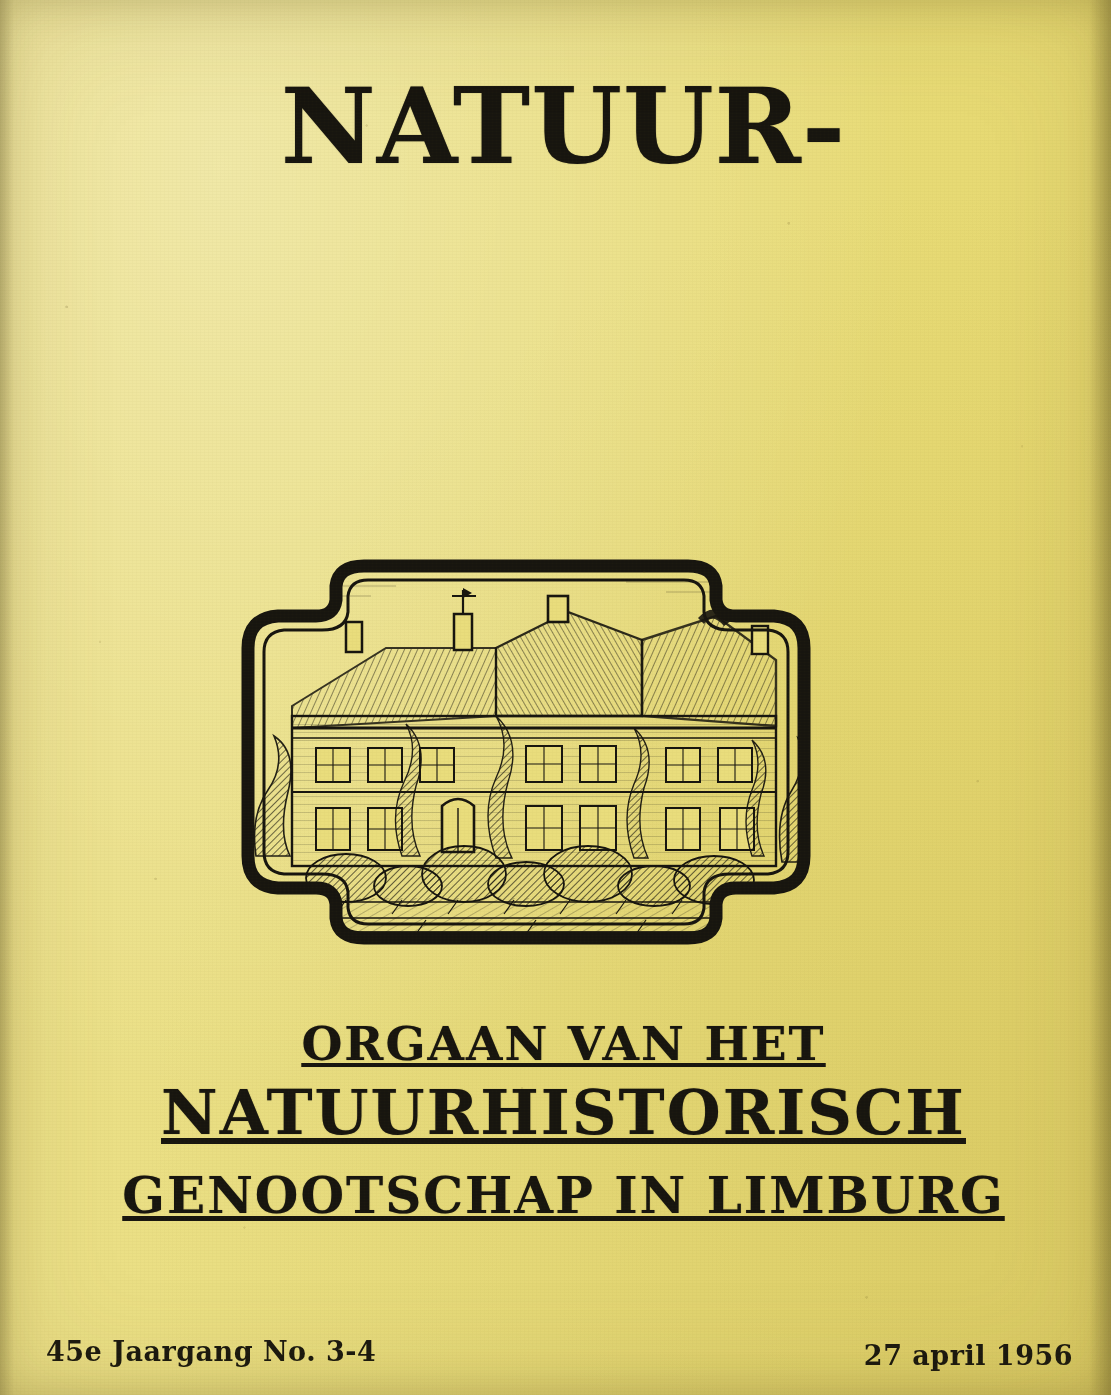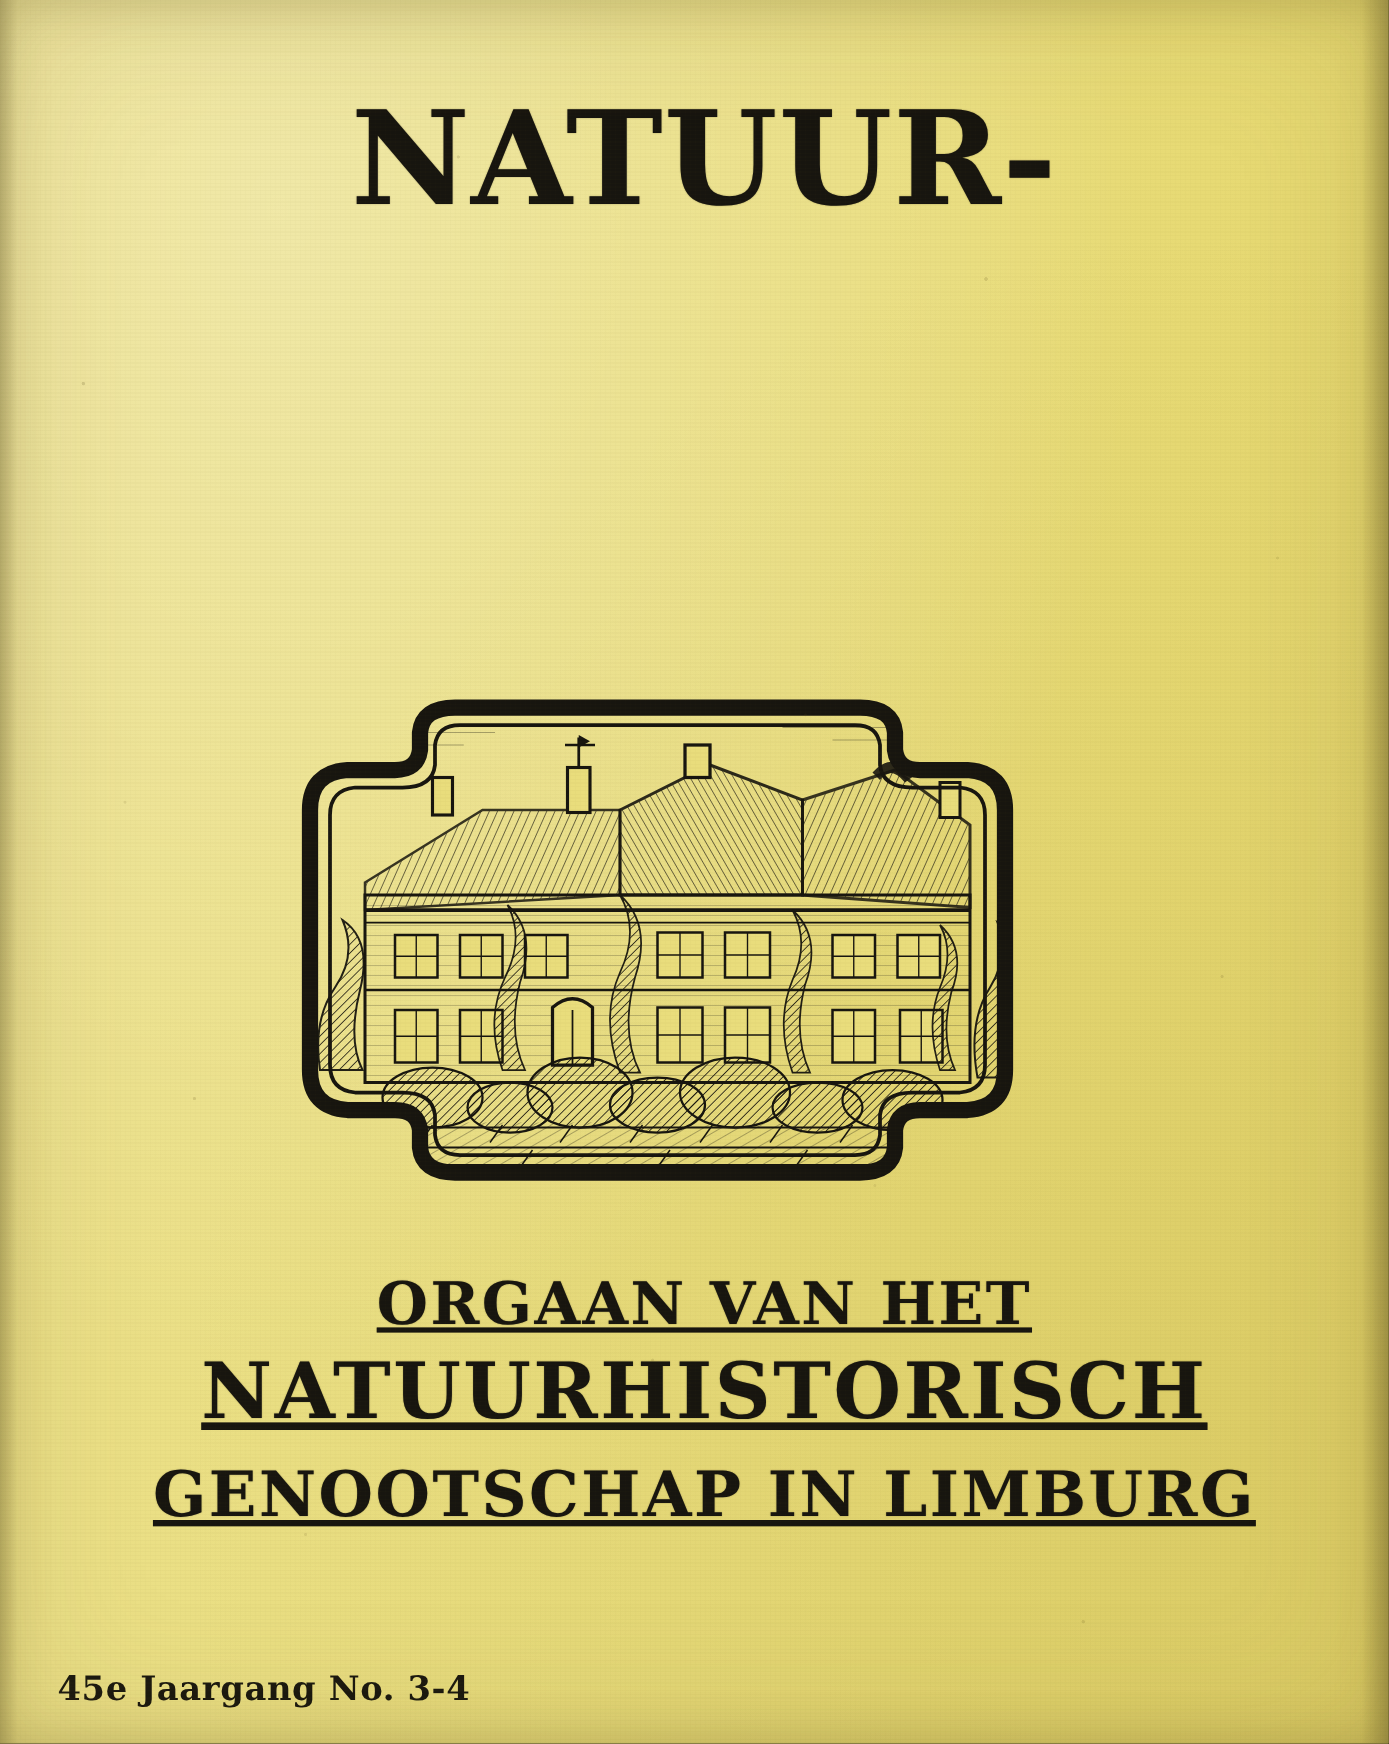--- a/index.html
+++ b/index.html
@@ -324,20 +324,21 @@
     </div>
 
     <div class="subtitle">
       <div class="sline sl1">ORGAAN VAN HET</div>
       <div class="sline sl2">NATUURHISTORISCH</div>
       <div class="sline sl3">GENOOTSCHAP IN LIMBURG</div>
     </div>
 
     <div class="footer">
       <div class="vol">45e Jaargang No. 3-4</div>
+      <div class="date">27 april 1956</div>
     </div>
 
   </div>
 
   <div class="grain"></div>
   <div class="specks"></div>
   <div class="vignette"></div>
   <div class="edge-left"></div>
   <div class="edge-right"></div>
 </div>

